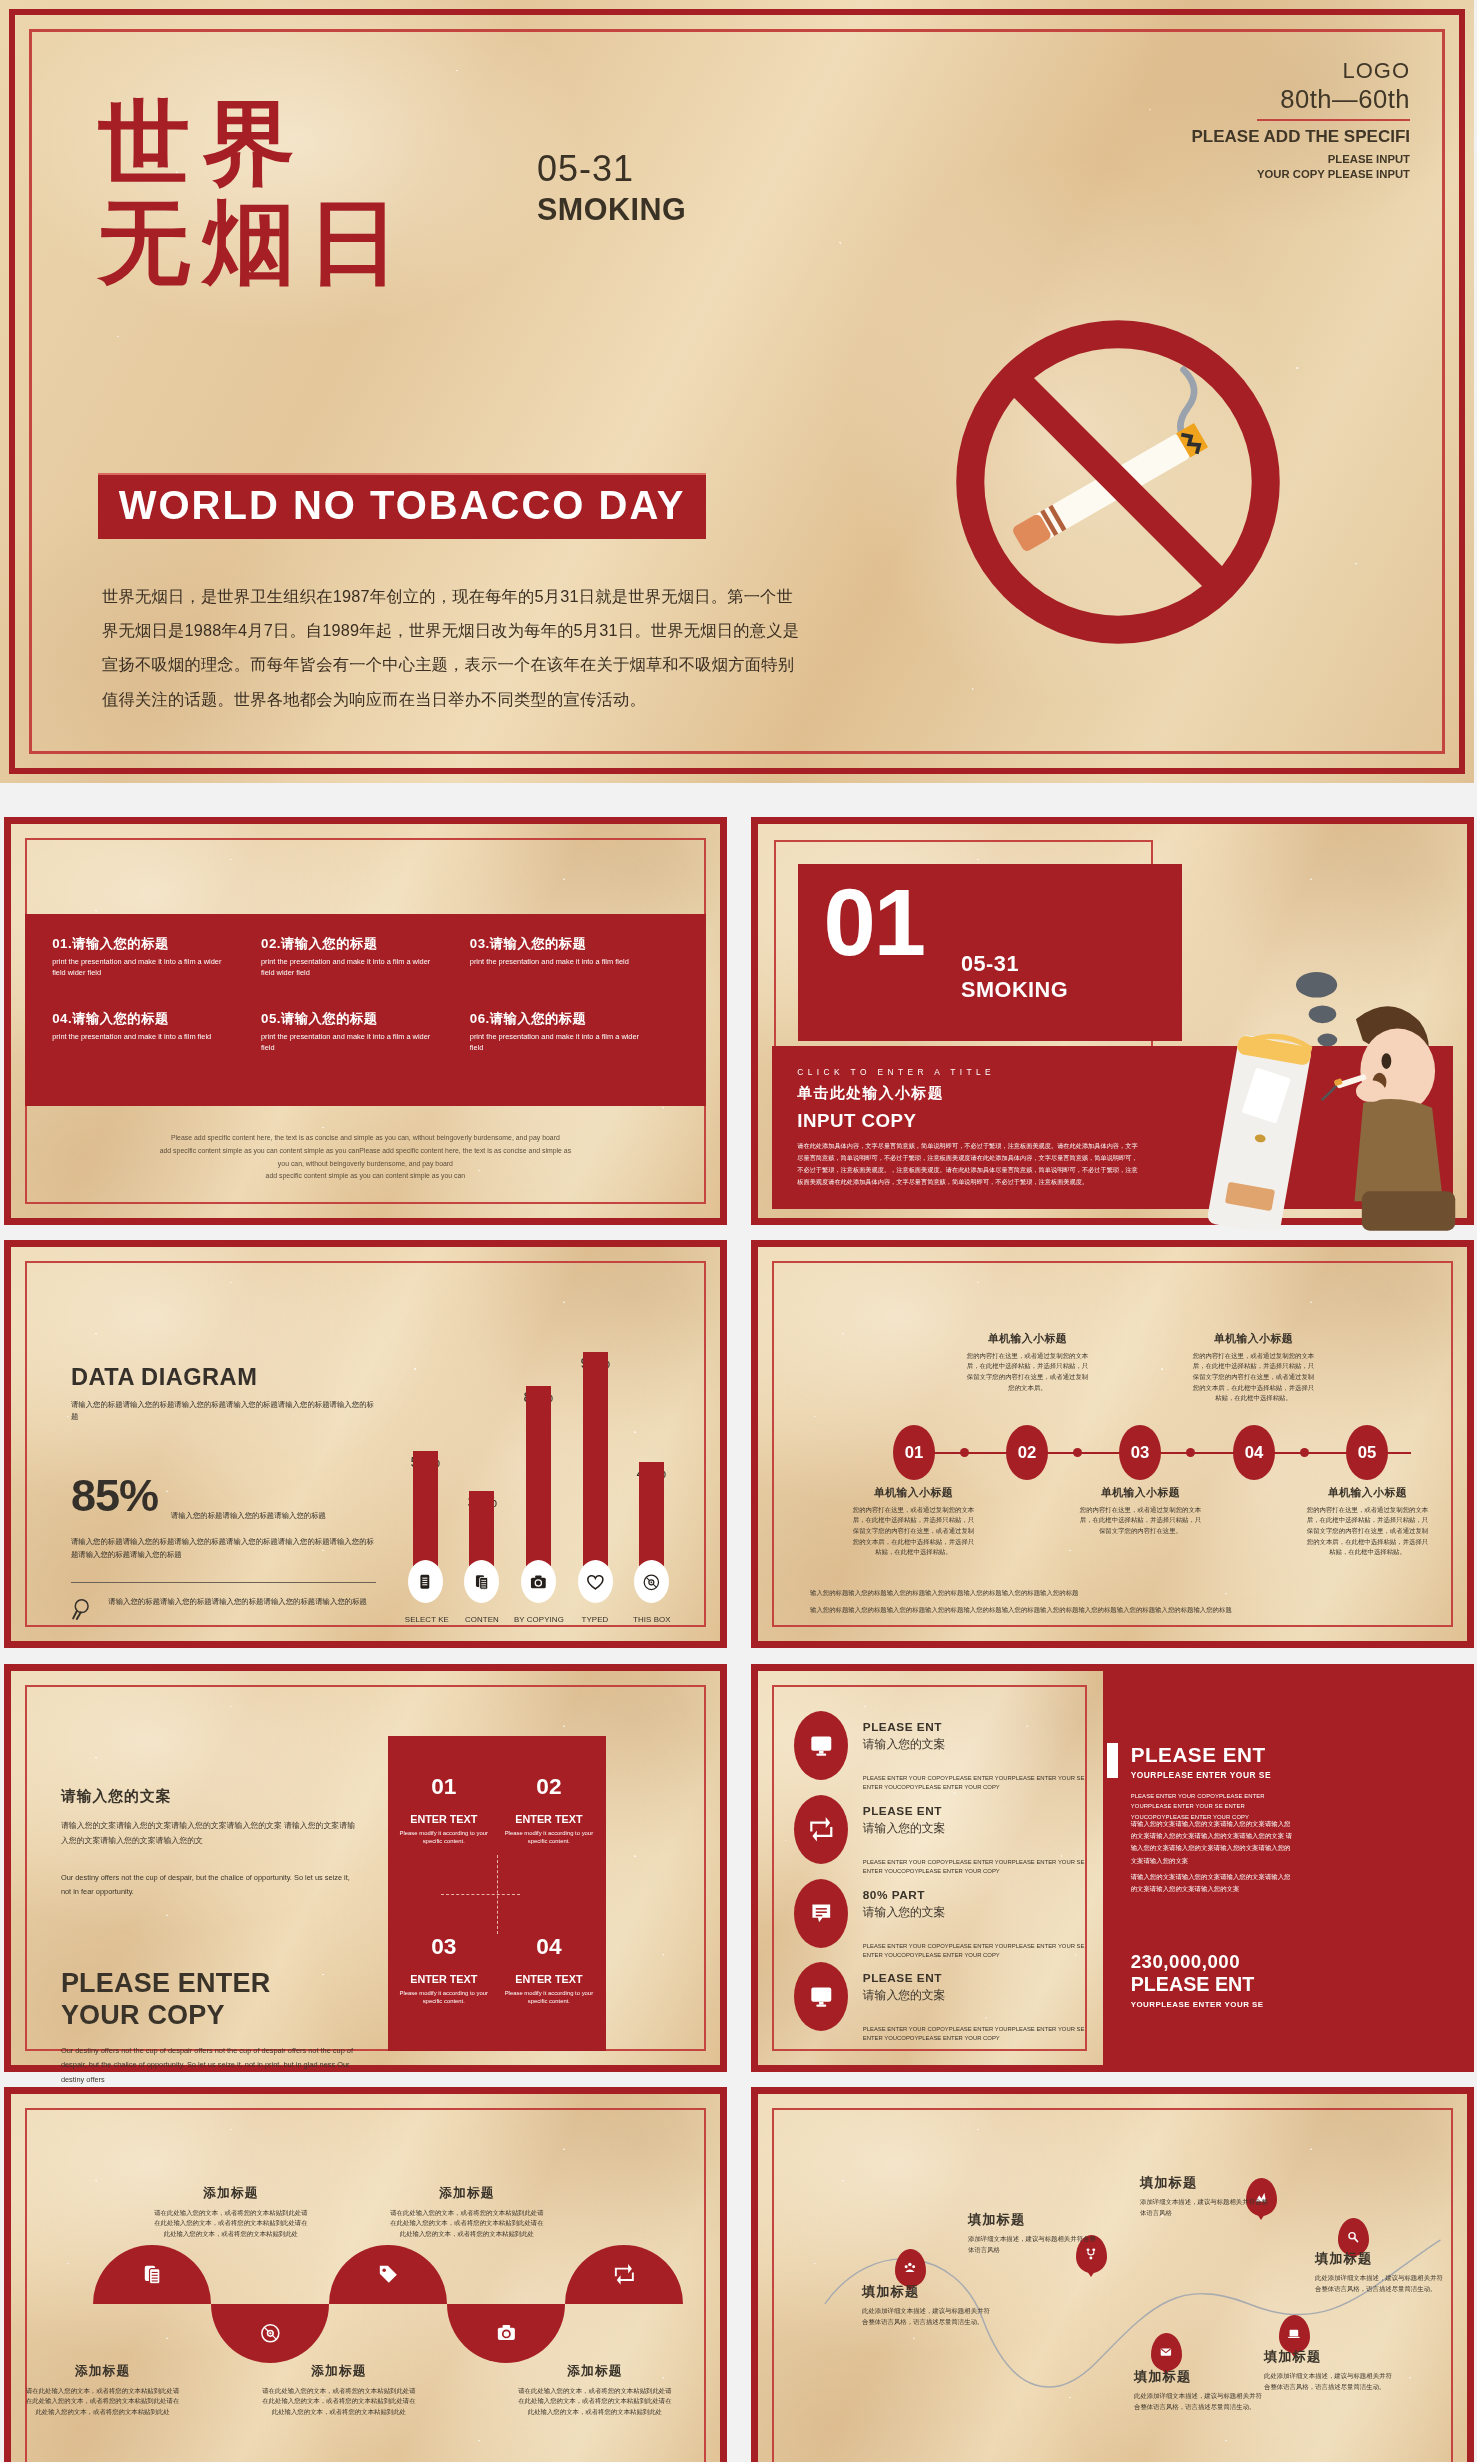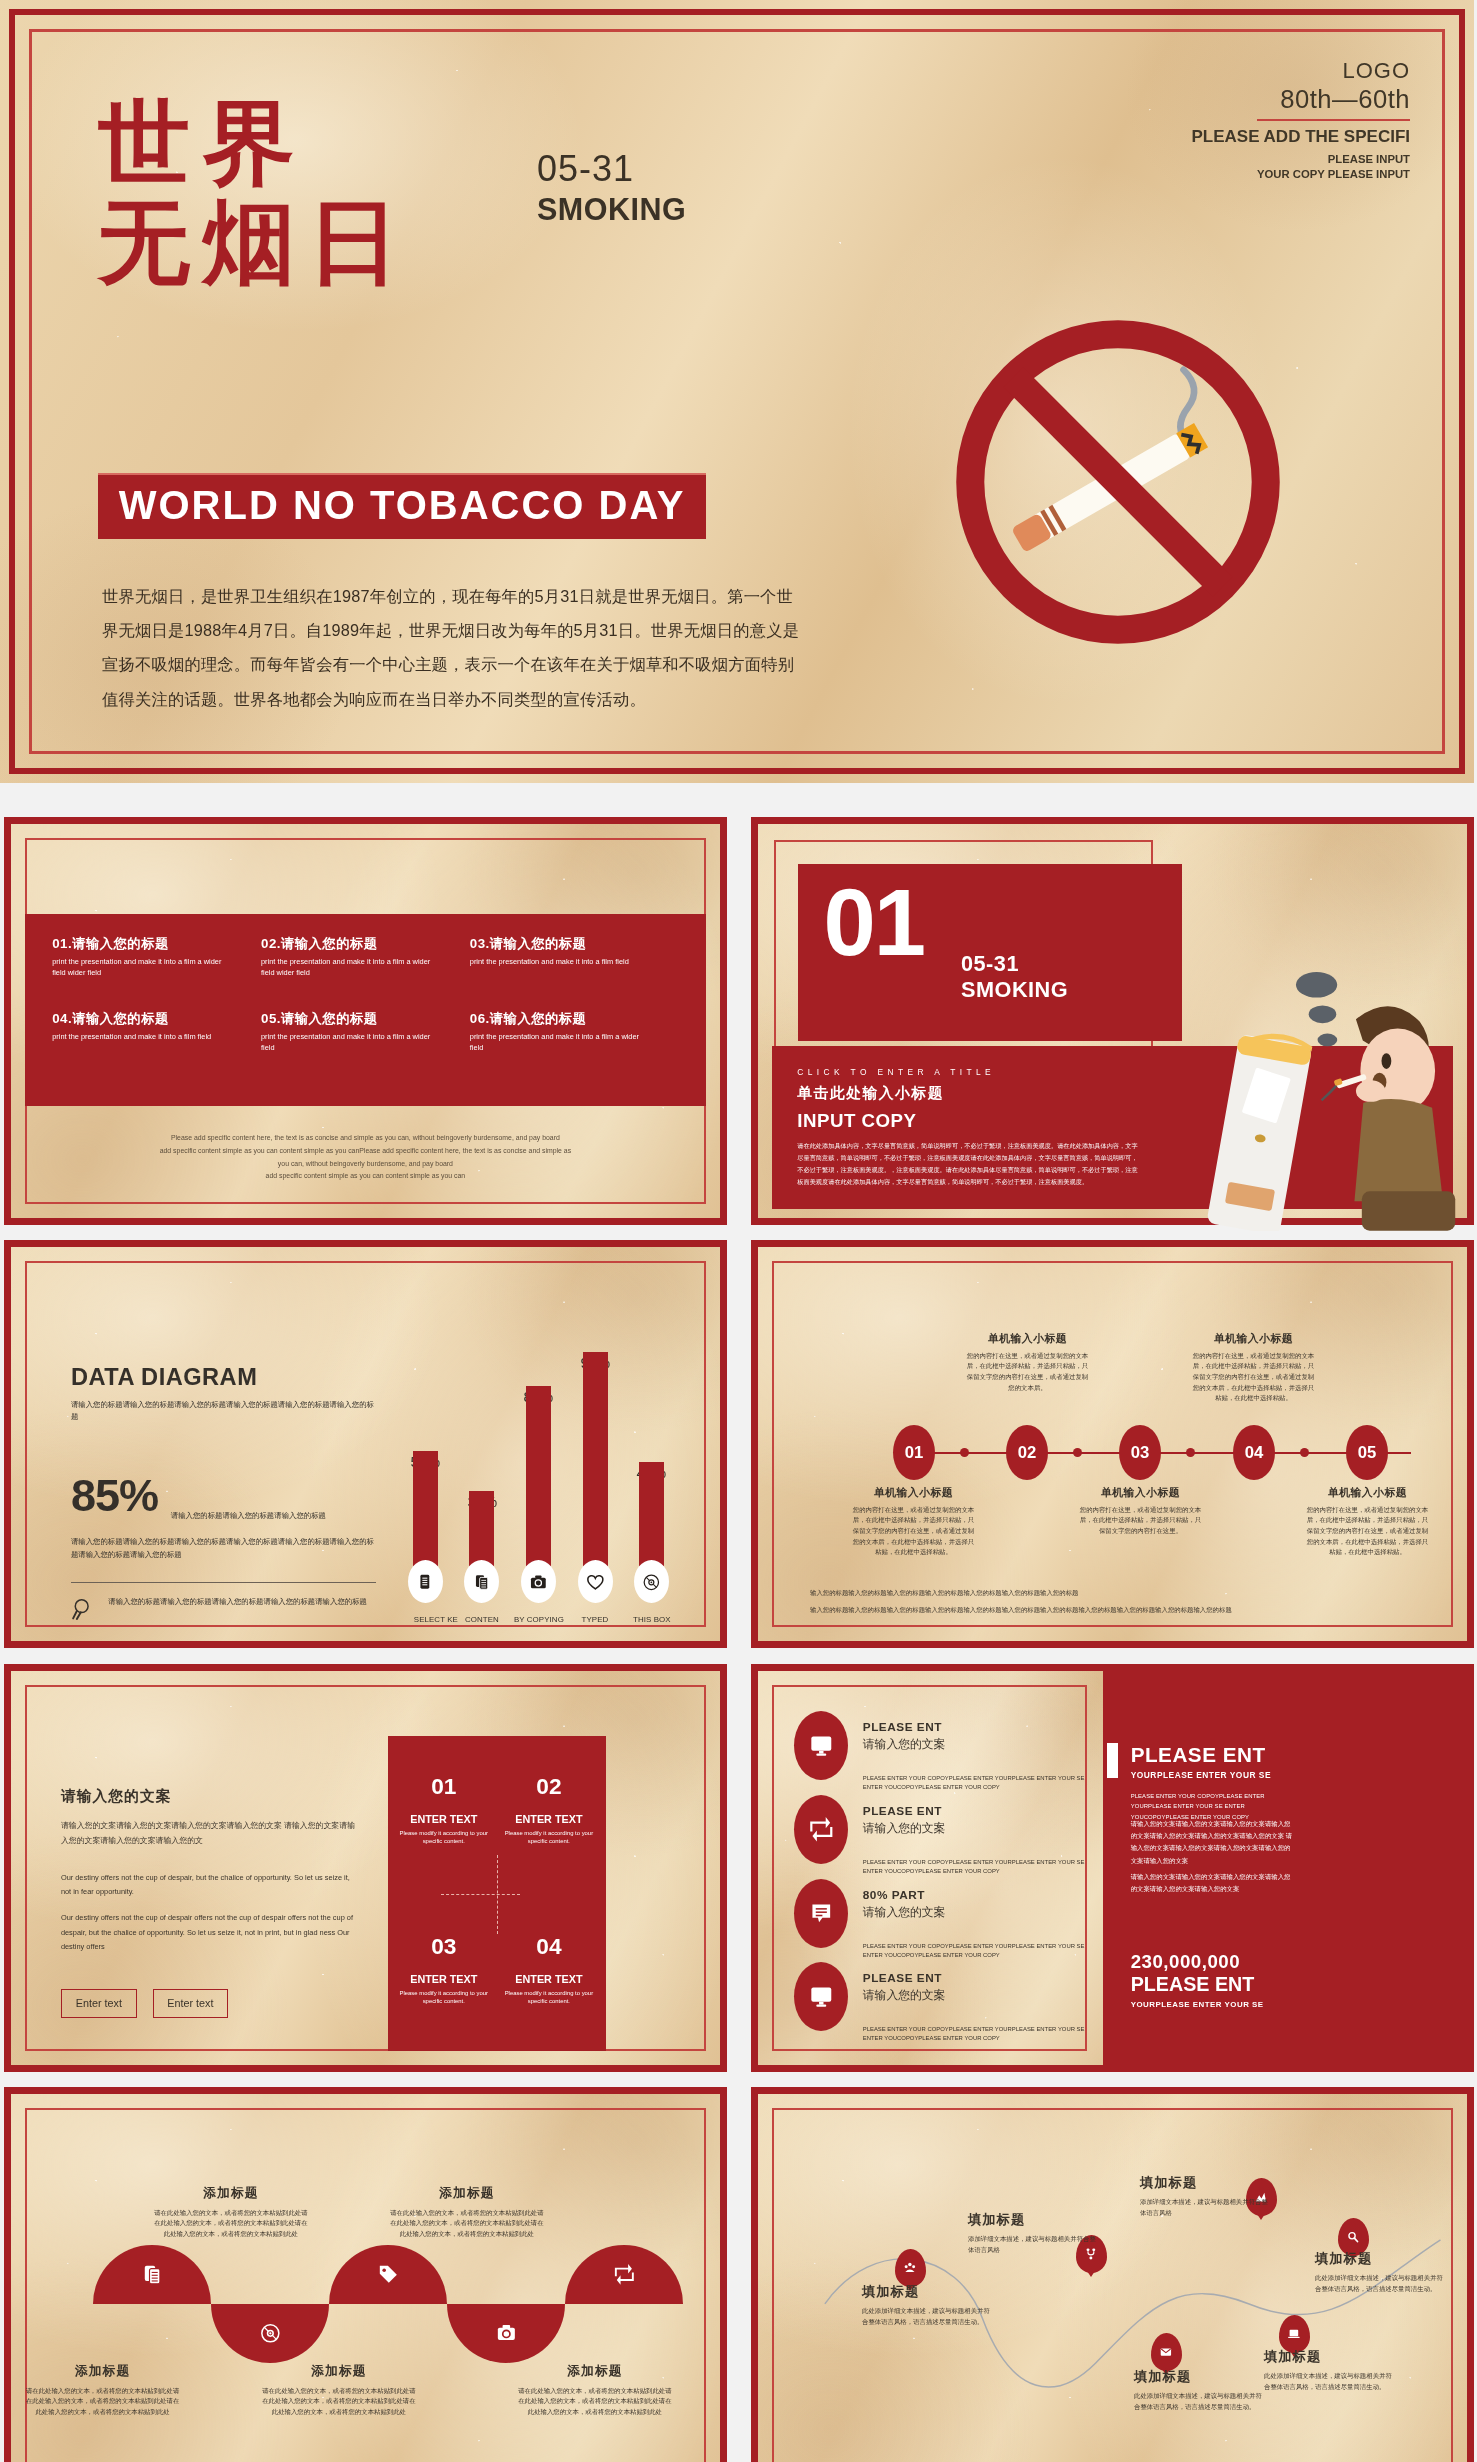--- a/index.html
+++ b/index.html
@@ -349,21 +349,21 @@
       <svg width="17.7" height="17.7" viewBox="0 0 24 24">
         <rect x="6" y="2.5" width="12" height="19" rx="2" fill="#25201c"></rect>
         <g stroke="#fff" stroke-width="1.4">
             <line x1="8.6" y1="7" x2="15.4" y2="7"></line>
             <line x1="8.6" y1="10" x2="15.4" y2="10"></line>
             <line x1="8.6" y1="13" x2="15.4" y2="13"></line>
             <line x1="8.6" y1="16" x2="15.4" y2="16"></line>
           </g>
       </svg>
     </div>
-    <div class="bar-lab" style="left:11px;">SELECT KE</div>
+    <div class="bar-lab" style="left:2px;">SELECT KE</div>
 
     <div class="bar-val" style="left:60px; bottom:119px;">35%</div>
     <div class="bar-col" style="left:76px; height:93px;"></div>
     <div class="bar-ico" style="left:71px;">
       <svg width="17.7" height="17.7" viewBox="0 0 24 24">
         <rect x="4" y="3" width="11" height="16" rx="2" fill="#25201c"></rect>
         <rect x="9" y="6" width="11" height="16" rx="2" fill="#25201c" stroke="#fff" stroke-width="1.2"></rect>
         <g stroke="#fff" stroke-width="1.2">
             <line x1="11.3" y1="10" x2="17.7" y2="10"></line>
             <line x1="11.3" y1="13" x2="17.7" y2="13"></line>
@@ -454,20 +454,24 @@
 
 <div class="sl" id="slide6" style="left:3.9px; top:1664px; width:723px; height:408px;">
   <div class="bd"></div>
   <div class="pp paper"></div>
   <div class="ln"></div>
 
   <div id="s6-left">
     <div class="h1">请输入您的文案</div>
     <div class="p1">请输入您的文案请输入您的文案请输入您的文案请输入您的文案 请输入您的文案请输入您的文案请输入您的文案请输入您的文</div>
     <div class="p1b">Our destiny offers not the cup of despair, but the chalice of opportunity. So let us seize it, not in fear opportunity.</div>
+    <div class="big">
+      <div>PLEASE ENTER</div>
+      <div>YOUR COPY</div>
+    </div>
     <div class="p2">Our destiny offers not the cup of despair offers not the cup of despair offers not the cup of despair, but the chalice of opportunity. So let us seize it, not in print, but in glad ness Our destiny offers</div>
     <div id="s6-btns">
       <div class="b">Enter text</div>
       <div class="b">Enter text</div>
     </div>
   </div>
 
   <div id="s6-panel">
     <div id="q-v"></div>
     <div id="q-h"></div>

